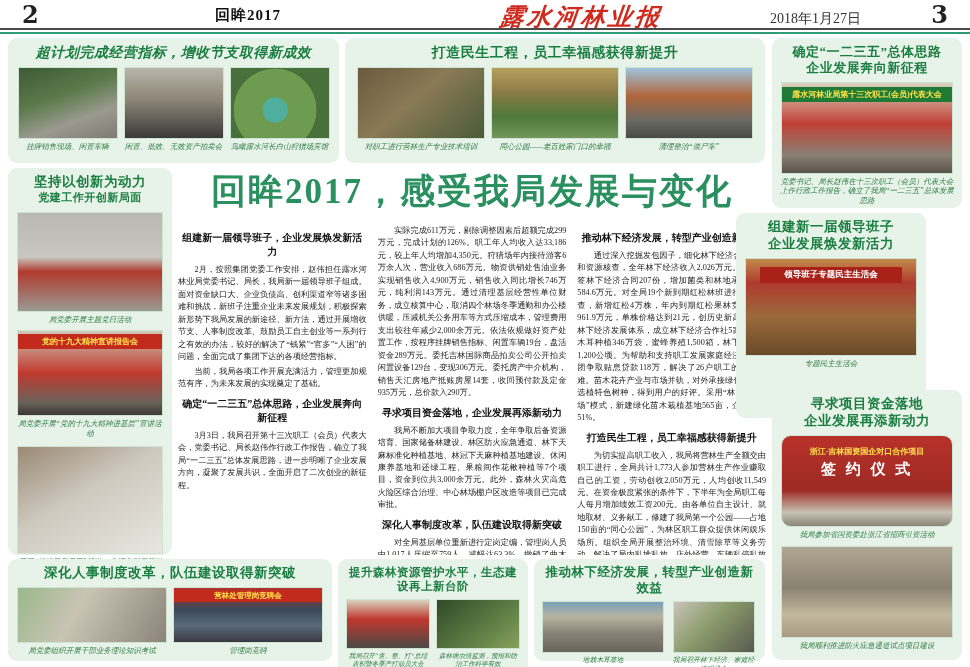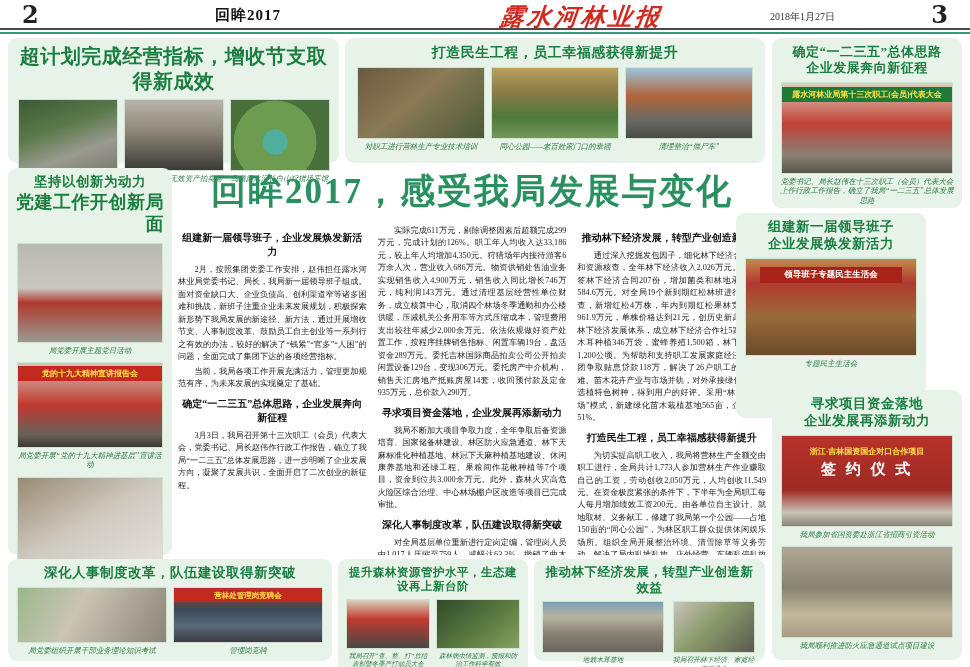--- a/index.html
+++ b/index.html
@@ -6,21 +6,21 @@
   html,body { background:#fff; }
   body { width:970px; height:667px; font-family:"Liberation Serif", serif; overflow:hidden; position:relative; }
 
   
   .hdr { position:absolute; left:0; top:0; width:970px; height:28px; }
   .hdr .pgnum { position:absolute; top:0; font-size:24px; font-weight:bold; font-family:"DejaVu Serif", serif; color:#222; }
   .hdr .pg-l { left:22px; }
   .hdr .pg-r { right:22px; }
   .hdr .section { position:absolute; left:215px; top:6px; font-size:15px; font-weight:bold; color:#111; letter-spacing:1px; }
   .hdr .masthead { position:absolute; left:500px; top:1px; font-size:24px; font-weight:bold; font-style:italic; color:#cf2a1d; letter-spacing:3px; transform:skewX(-6deg); font-family:"Liberation Serif", serif; }
-  .hdr .date { position:absolute; left:770px; top:10px; font-size:10px; color:#333; }
+  .hdr .date { position:absolute; left:770px; top:10px; font-size:14px; color:#333; }
   .rule1 { position:absolute; left:0; top:28px; width:970px; height:2px; background:#4a4a4a; }
   .rule2 { position:absolute; left:0; top:32px; width:970px; height:2px; background:#2f9e77; }
 
   
   .box { position:absolute; background:#e7f2e8; border-radius:9px; padding:6px 8px; }
   .box h2 { color:#1b7e41; font-weight:bold; text-align:center; font-size:15px; line-height:1.25; letter-spacing:0.5px; }
   .photos { display:flex; gap:6px; justify-content:center; margin-top:5px; }
   .pframe { display:flex; flex-direction:column; align-items:center; }
   .photo { position:relative; overflow:hidden; border:1px solid #cfe3d2; }
   .cap { color:#2f7d46; font-size:7.5px; line-height:1.3; text-align:center; margin-top:3px; font-style:italic; }
@@ -68,21 +68,21 @@
   <div class="pgnum pg-l">2</div>
   <div class="section">回眸2017</div>
   <div class="masthead">露水河林业报</div>
   <div class="date">2018年1月27日</div>
   <div class="pgnum pg-r">3</div>
 </div>
 <div class="rule1"></div>
 <div class="rule2"></div>
 
 <div class="box" style="left:8px; top:38px; width:331px; height:125px;">
-  <h2 style="font-size:20px;">超计划完成经营指标，增收节支取得新成效</h2>
+  <h2 style="font-size:14px;font-style:italic;">超计划完成经营指标，增收节支取得新成效</h2>
   <div class="photos">
     <div class="pframe">
       <div class="photo ph-cars" style="width:100px; height:72px;"></div>
       <div class="cap">挂牌销售现场、闲置车辆</div>
     </div>
     <div class="pframe">
       <div class="photo ph-auction" style="width:100px; height:72px;"></div>
       <div class="cap">闲置、低效、无效资产拍卖会</div>
     </div>
     <div class="pframe">
@@ -116,21 +116,21 @@
   <div class="pframe" style="margin-top:5px;">
     <div class="photo ph-congress" style="width:172px; height:92px;">
       <div class="banner strip-green" style="top:4px; font-size:8px; padding:2px 0;">露水河林业局第十三次职工(会员)代表大会</div>
     </div>
     <div class="cap caption2">党委书记、局长赵伟在十三次职工（会员）代表大会上作行政工作报告，确立了我局“一二三五”总体发展思路</div>
   </div>
 </div>
 
 <div class="box" style="left:8px; top:168px; width:164px; height:387px;">
   <h2 style="font-size:13.5px;">坚持以创新为动力</h2>
-  <h2 style="font-size:18px;text-align:right;">党建工作开创新局面</h2>
+  <h2 style="font-size:11px;">党建工作开创新局面</h2>
   <div class="pframe" style="margin-top:7px;">
     <div class="photo ph-flagday" style="width:146px; height:100px;"></div>
     <div class="cap">局党委开展主题党日活动</div>
   </div>
   <div class="pframe" style="margin-top:6px;">
     <div class="photo ph-report" style="width:146px; height:86px;">
       <div class="banner strip-red" style="top:3px; font-size:8px; padding:2px 0;">党的十九大精神宣讲报告会</div>
     </div>
     <div class="cap">局党委开展“党的十九大精神进基层”宣讲活动</div>
   </div>
@@ -177,21 +177,21 @@
       <div class="banner strip-darkred" style="top:8px; left:14px; right:14px; font-size:8.5px; padding:2px 0;">领导班子专题民主生活会</div>
     </div>
     <div class="cap">专题民主生活会</div>
   </div>
 </div>
 
 <div class="box" style="left:772px; top:390px; width:190px; height:270px;">
   <h2 style="font-size:13.5px;">寻求项目资金落地</h2>
   <h2 style="font-size:13.5px;">企业发展再添新动力</h2>
   <div class="pframe" style="margin-top:5px;">
-    <div class="photo ph-sign" style="width:172px; height:92px;">
+    <div class="photo ph-sign" style="width:172px; height:92px;border-radius:10px;">
       <div class="banner" style="top:10px; color:#ffe34a; font-size:8px; font-weight:bold;">浙江·吉林国资国企对口合作项目</div>
       <div class="banner" style="top:24px; color:#fff; font-size:15px; font-weight:bold; letter-spacing:3px;">签 约 仪 式</div>
     </div>
     <div class="cap">我局参加省国资委赴浙江省招商引资活动</div>
   </div>
   <div class="pframe" style="margin-top:6px;">
     <div class="photo ph-road" style="width:172px; height:92px;"></div>
     <div class="cap">我局顺利推进防火应急通道试点项目建设</div>
   </div>
 </div>

